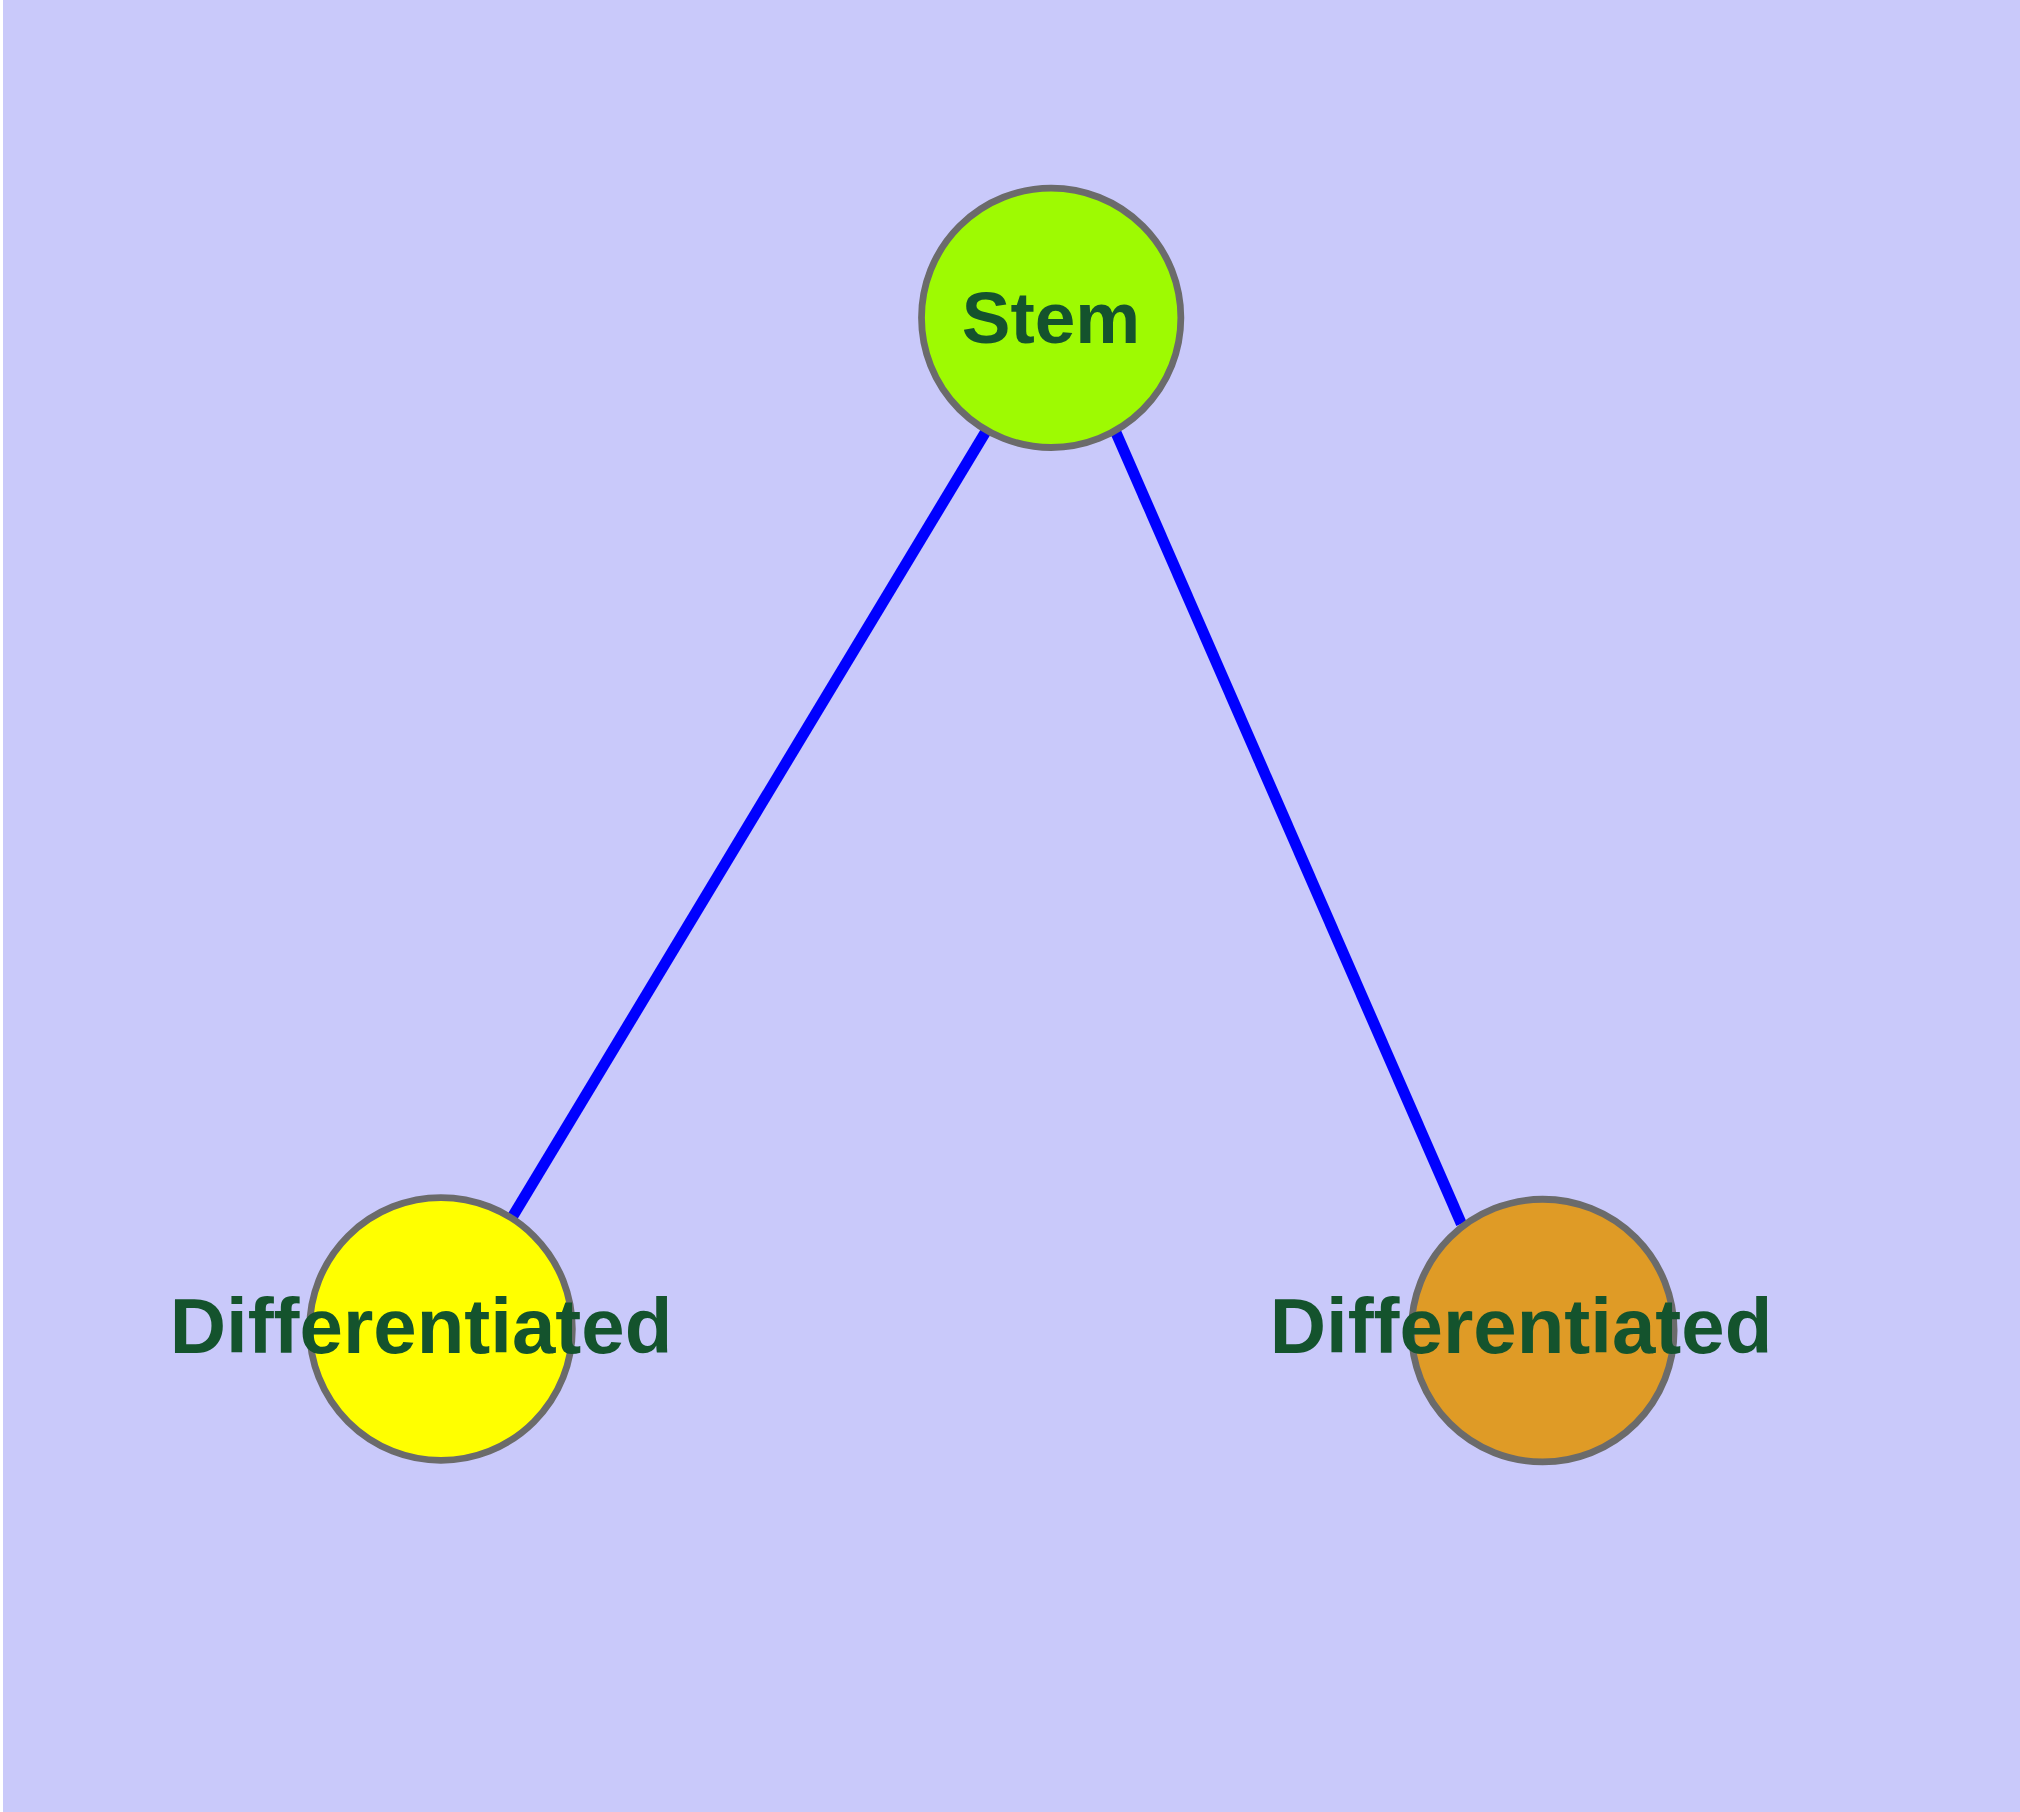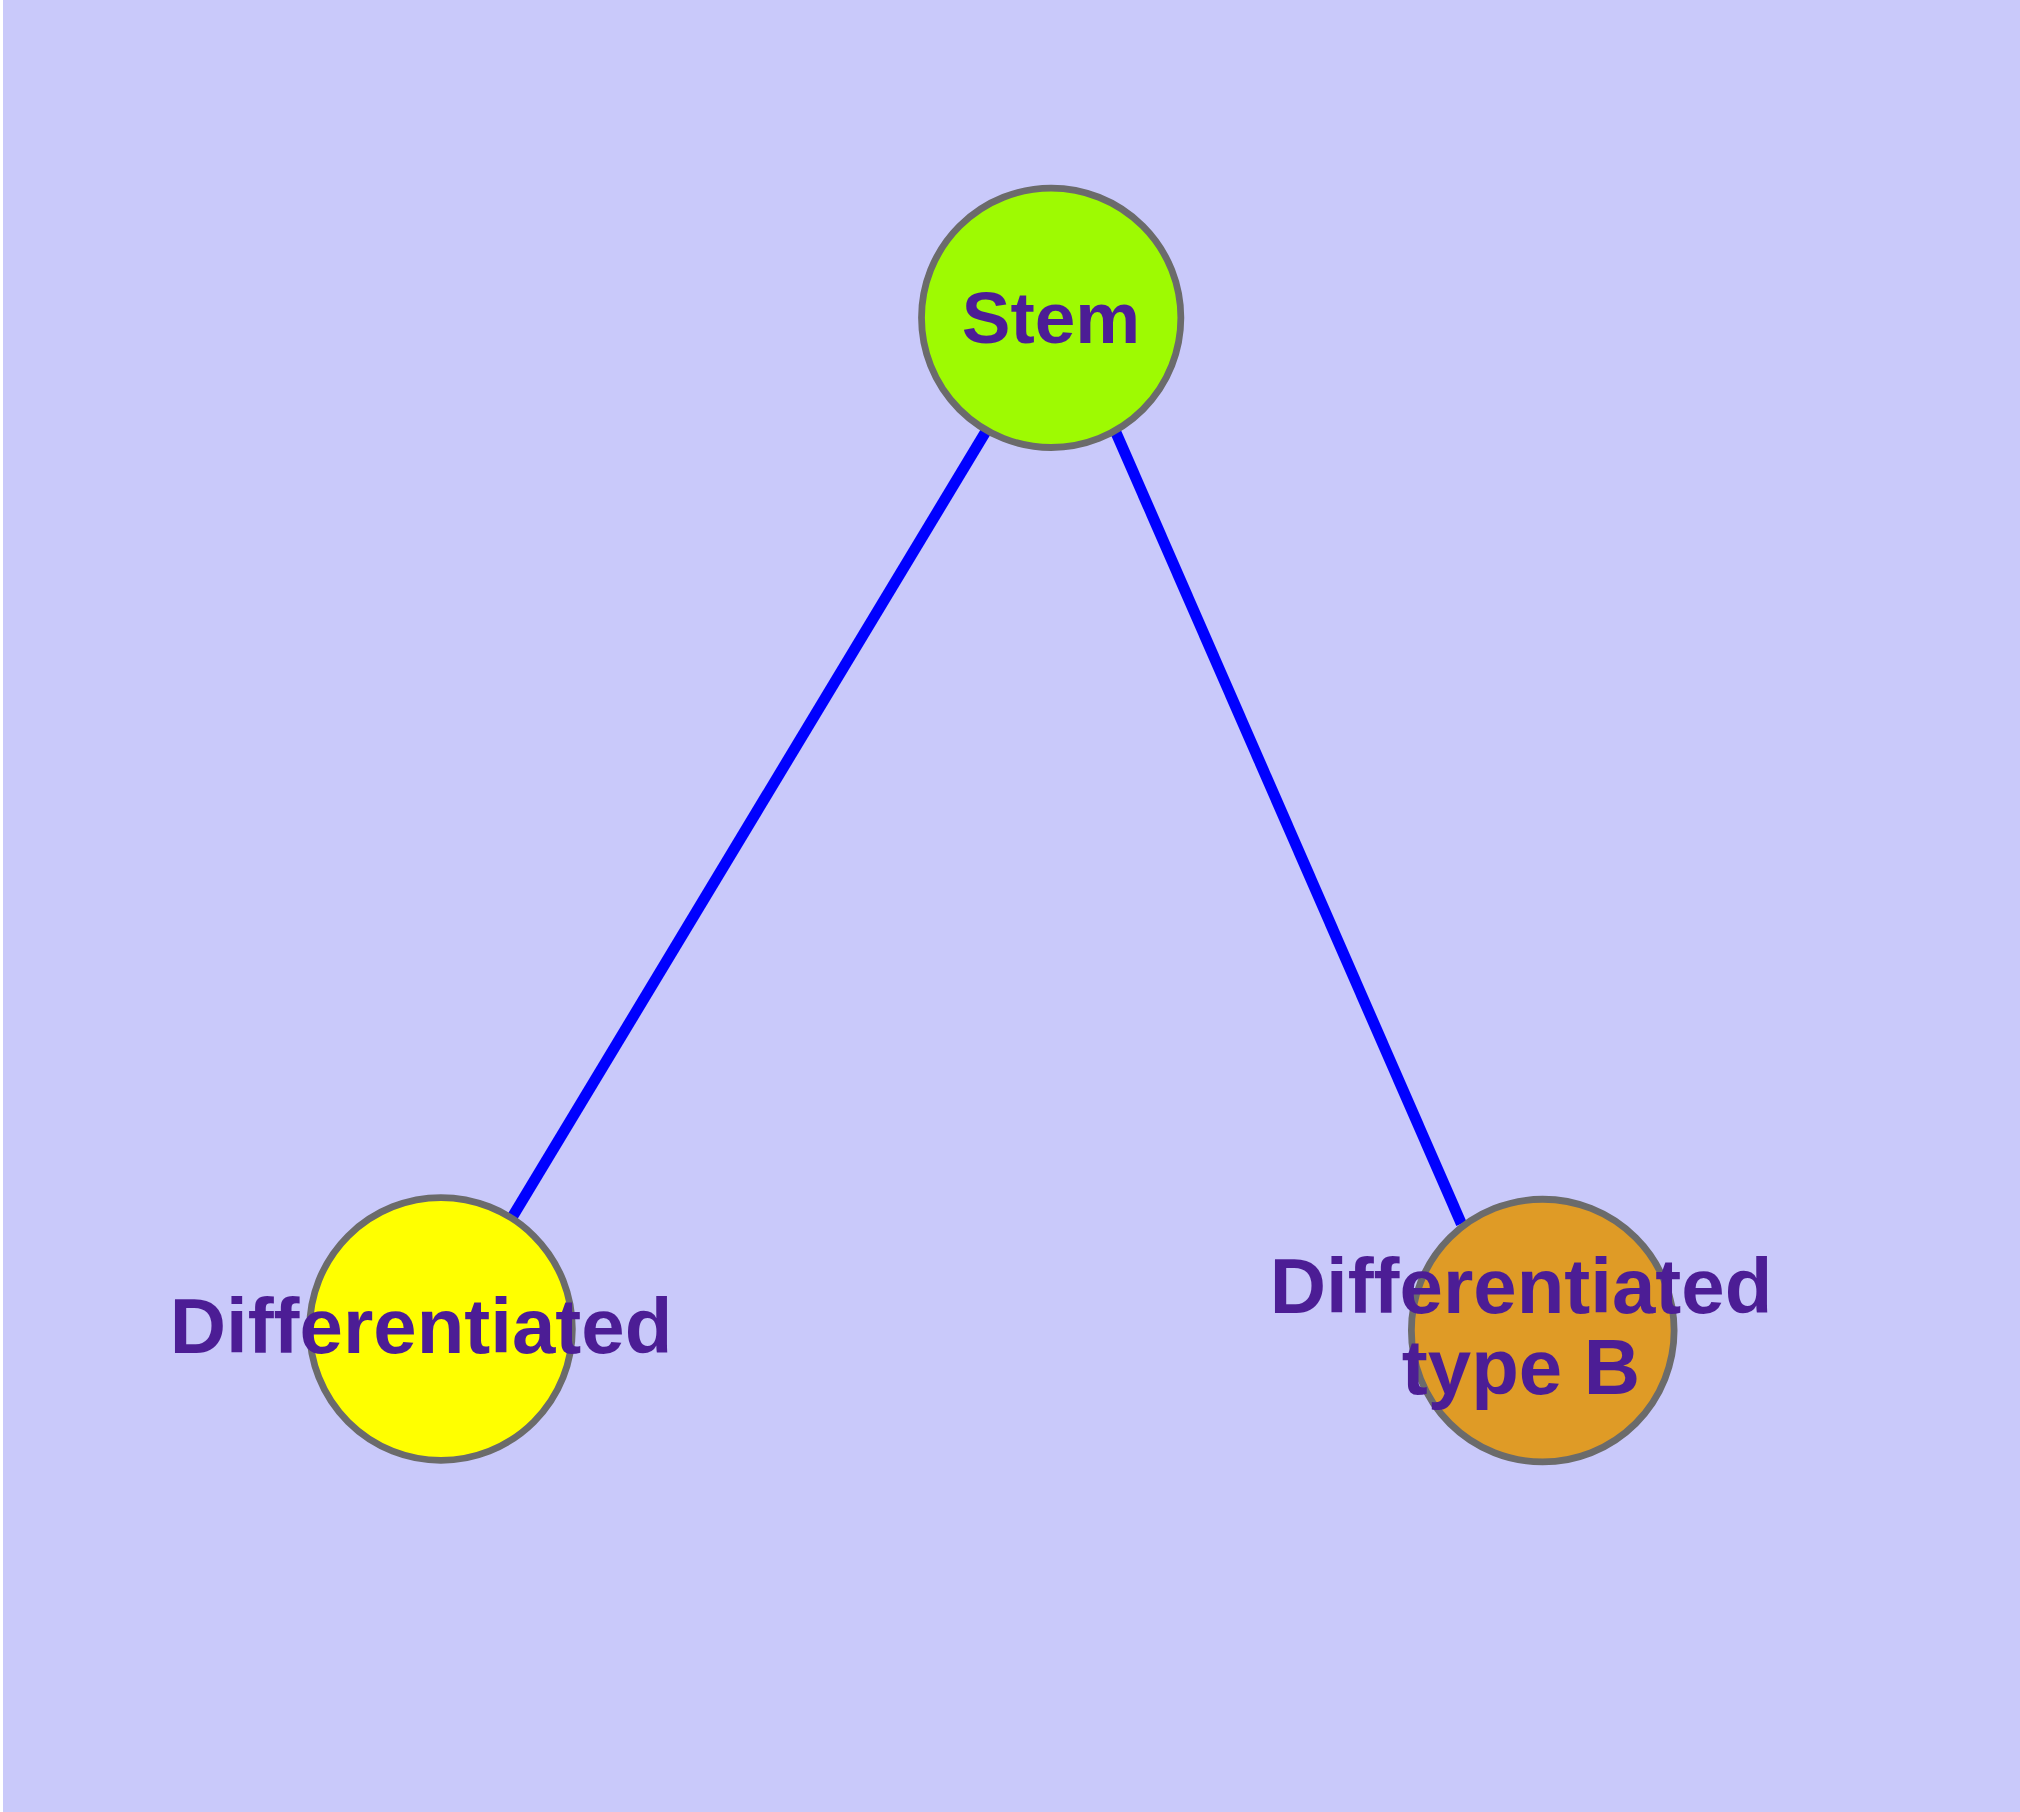--- a/index.html
+++ b/index.html
@@ -28,21 +28,21 @@
     position: absolute;
     left: 0;
     top: 0;
     width: 2021px;
     height: 1812px;
   }
   .node-label {
     position: absolute;
     font-family: "Liberation Sans", sans-serif;
     font-weight: bold;
-    color: #4c1d95;
+    color: #14532d;
     text-align: center;
     line-height: 1.04;
     white-space: pre;
     pointer-events: none;
     -webkit-font-smoothing: antialiased;
   }
   #label-stem {
     font-size: 73px;
     left: 1051px;
     top: 318px;
@@ -77,16 +77,16 @@
       <circle cx="520" cy="1568" r="155" fill="#ffff00" stroke="#6b6b6b" stroke-width="8"></circle>
       <circle cx="1820" cy="1570" r="155" fill="#df9b26" stroke="#6b6b6b" stroke-width="8"></circle>
       <circle cx="1240" cy="375" r="153" fill="#9efa02" stroke="#6b6b6b" stroke-width="8"></circle>
     </g>
   </svg>
 
   <div id="label-stem" class="node-label">Stem</div>
 
   <div id="label-diff-a" class="node-label"><span>Differentiated</span><br></div>
 
-  <div id="label-diff-b" class="node-label"><span>Differentiated</span><br><span>type B</span></div>
+  <div id="label-diff-b" class="node-label"><span>Differentiated</span><br></div>
 
 </div>
 
 
 </body></html>

